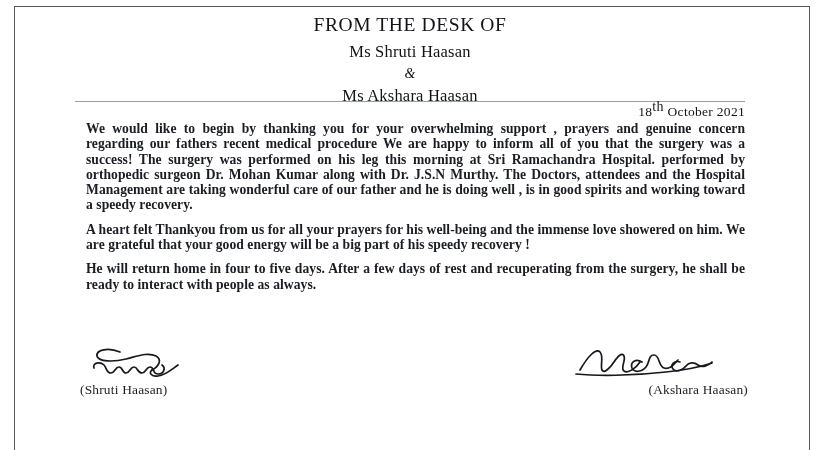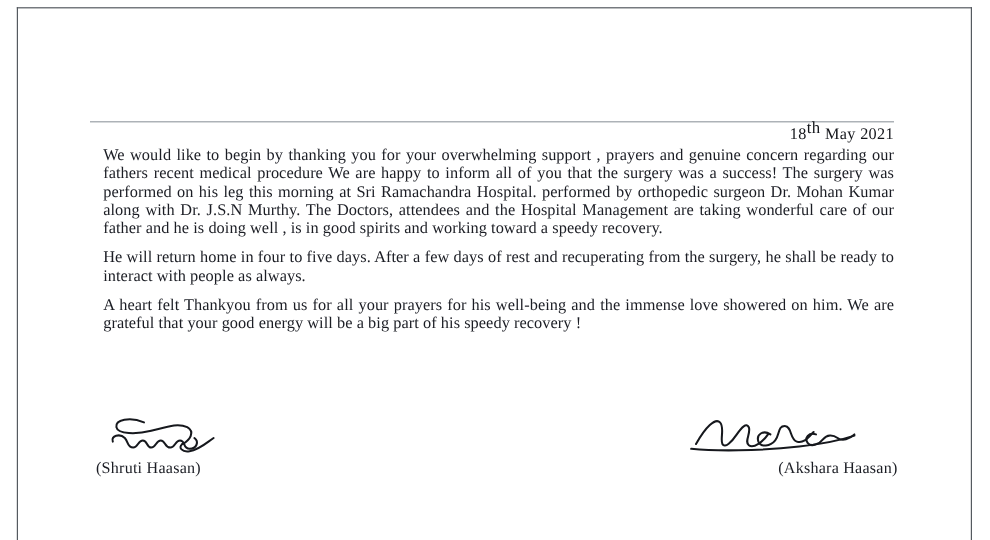--- a/index.html
+++ b/index.html
@@ -110,20 +110,21 @@
     width: 659px;
     color: #1b1d24;
   }
   .para {
     text-align: justify;
     text-justify: inter-word;
     font-size: 13.6px;
     line-height: 15.3px;
     margin: 0 0 9px 0;
     letter-spacing: 0.05px;
+    font-weight: bold;
   }
   .para:last-child { margin-bottom: 0; }
 
   
   .sig-block {
     position: absolute;
     bottom: 0;
     width: 300px;
   }
   .sig-left  { left: 80px;  top: 340px; }
@@ -145,31 +146,37 @@
   }
   .sig-right .sig-label { padding-right: 2px; }
 </style>
 </head>
 <body>
 
 <div class="sheet">
 
   <div class="page-frame"></div>
 
+  <div class="letterhead">
+    <div class="lh-title">FROM THE DESK OF</div>
+    <div class="lh-name">Ms Shruti Haasan</div>
+    <div class="lh-amp">&amp;</div>
+    <div class="lh-name2">Ms Akshara Haasan</div>
+  </div>
 
   <div class="divider"></div>
 
   <div class="date-line">
-    <span>18</span><sup>th</sup><span> May 2021</span>
+    <span>18</span><sup>th</sup><span> October 2021</span>
   </div>
 
   <div class="body-text">
     <p class="para">We would like to begin by thanking you for your overwhelming support , prayers and genuine concern regarding our fathers recent medical procedure We are happy to inform all of you that the surgery was a success! The  surgery was performed on his leg this morning at Sri Ramachandra Hospital. performed by orthopedic surgeon Dr. Mohan Kumar along with Dr. J.S.N Murthy. The Doctors, attendees and the Hospital Management are taking wonderful care of our father and he is doing well , is in good spirits and working toward a speedy recovery.</p>
+    <p class="para">A heart felt Thankyou from us for all your prayers for his well-being and the immense love showered on him. We are grateful that your good energy will be a big part of his speedy recovery !</p>
     <p class="para">He will return home in four to five days. After a few days of rest and recuperating from the surgery, he shall be ready to interact with people as always.</p>
-    <p class="para">A heart felt Thankyou from us for all your prayers for his well-being and the immense love showered on him. We are grateful that your good energy will be a big part of his speedy recovery !</p>
   </div>
 
   <div class="sig-block sig-right">
     <svg class="sig-mark" width="180" height="42" viewBox="0 0 180 42">
       <g fill="none" stroke="#16181d" stroke-width="1.7" stroke-linecap="round" stroke-linejoin="round">
         <path d="M18 30 C26 16, 34 8, 38 12 C42 16, 38 26, 40 30 C42 34, 48 28, 52 22
                  C56 16, 60 12, 62 16 C64 21, 58 28, 62 31 C66 34, 74 28, 78 22"></path>
         <path d="M80 22 C74 18, 68 22, 70 28 C72 33, 80 32, 84 27 C88 22, 86 15, 92 15
                  C98 15, 96 26, 102 28 C108 30, 112 24, 116 20"></path>
         <path d="M118 22 C112 20, 108 25, 111 29 C114 33, 121 30, 124 26

